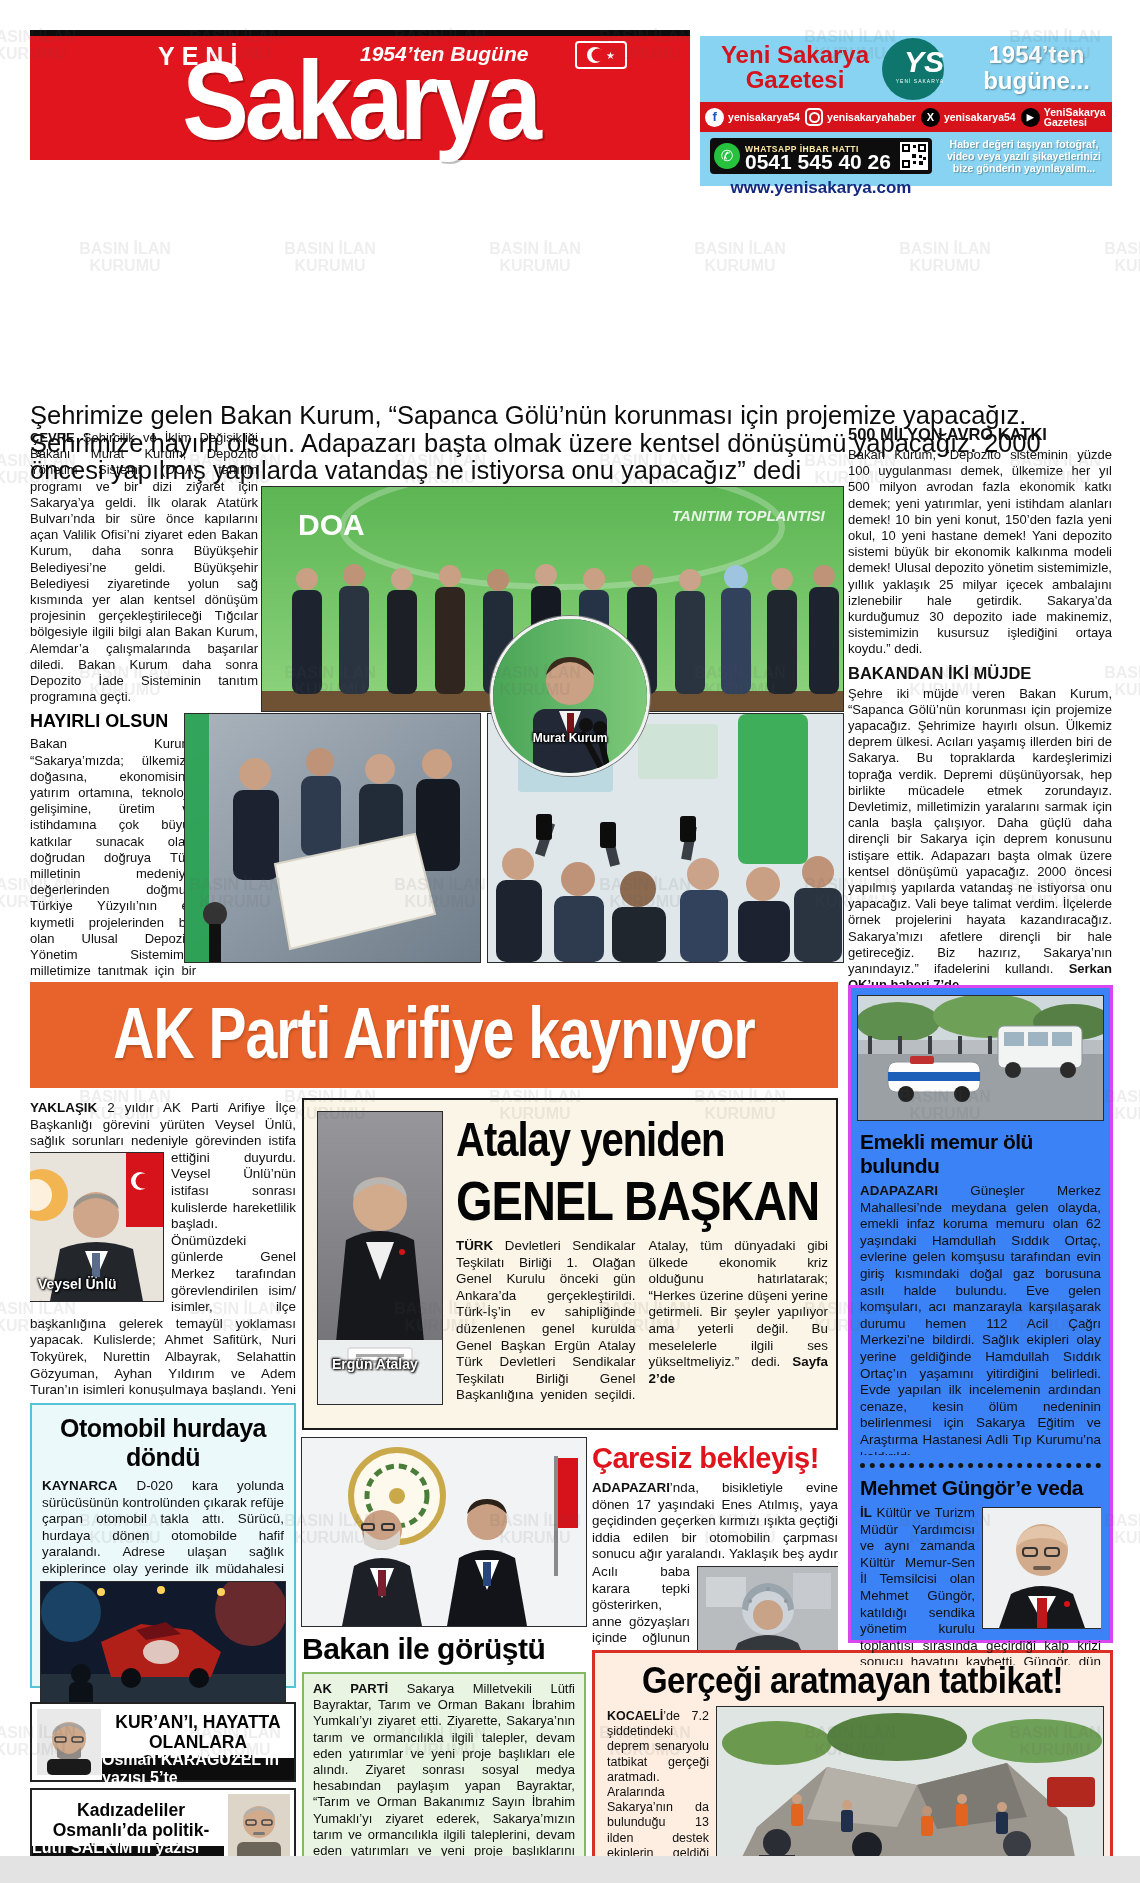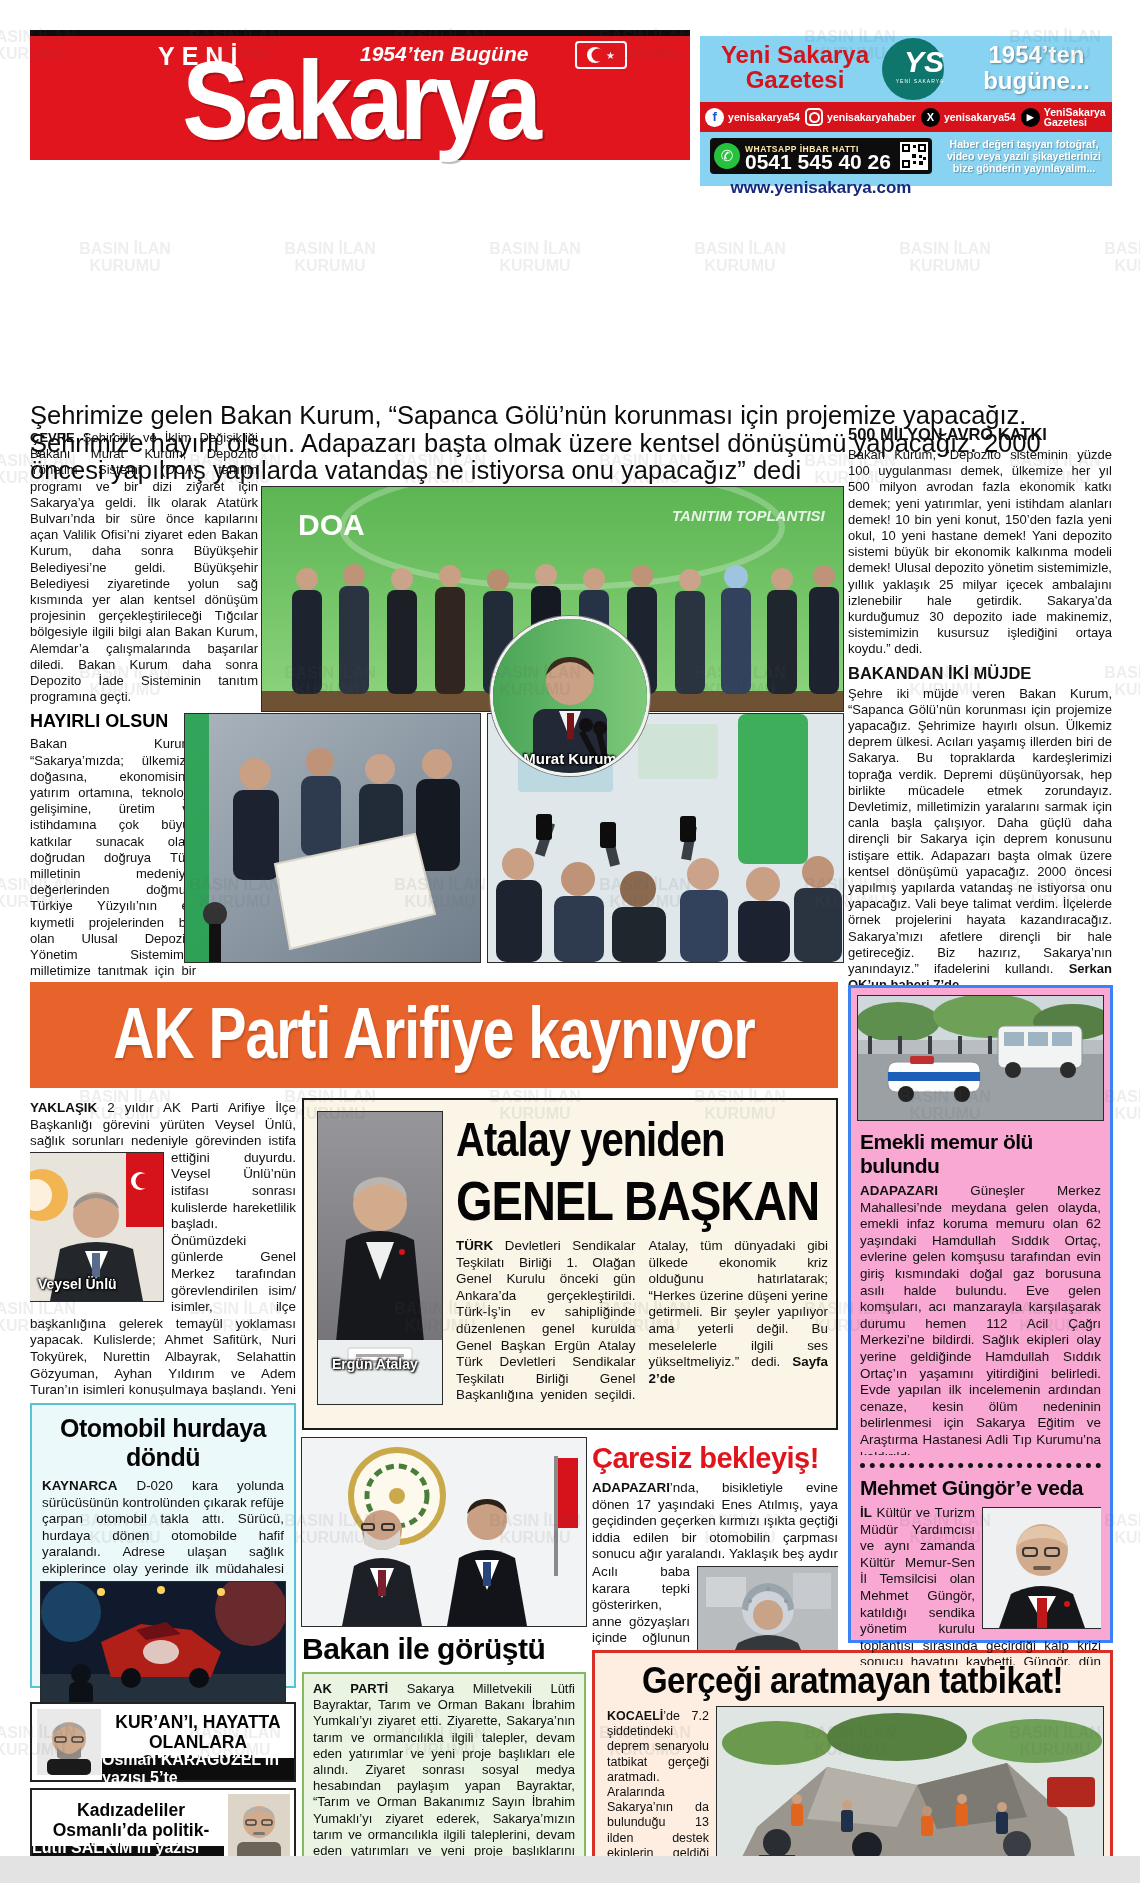--- a/index.html
+++ b/index.html
@@ -64,21 +64,21 @@
                text-shadow:1px 2px 2px rgba(0,0,0,.2)}
   
   .atalaybox{background:#faf5e6;border:2px solid #1a1a1a}
   .t-atalay1{font-weight:bold;font-size:40px;line-height:44px;letter-spacing:-1px;transform:scaleY(1.18);
              transform-origin:top left;white-space:nowrap;color:#050505}
   .t-atalay2{font-weight:bold;font-size:47px;line-height:50px;letter-spacing:-1px;transform:scaleY(1.18);
              transform-origin:top left;white-space:nowrap;color:#050505}
   .cols2{column-count:2;column-gap:13px}
   .otobox{background:#ecf9fb;border:2px solid #56c3d6}
   .t-oto{font-weight:bold;font-size:25px;text-align:center;letter-spacing:-.5px;color:#050505}
-  .sidebox{background:#f9a8d4;border:3px solid #3b82f6}
+  .sidebox{background:#3b82f6;border:3px solid #d946ef}
   .t-side{font-weight:bold;font-size:21px;letter-spacing:-.5px;color:#050505}
   .dotted{border-top:5px dotted #141414;height:0}
   .t-red{font-weight:bold;font-size:29px;color:#e0141c;letter-spacing:-.5px}
   .greenbox{background:#e9f4e3;border:2px solid #84b861}
   .t-bakan{font-weight:bold;font-size:30px;color:#050505;letter-spacing:-.5px}
   .tatbox{background:#fdeee1;border:3px solid #d93025}
   .t-tat{font-weight:bold;font-size:33px;text-align:center;letter-spacing:-.5px;color:#050505;
          transform:scaleY(1.1);transform-origin:top center}
   .colbox{background:#fff;border:2px solid #222}
   .t-col{font-weight:bold;font-size:17.5px;line-height:20px;text-align:center;color:#050505}
@@ -281,21 +281,21 @@
       <rect x="40" y="90" width="74" height="64" rx="12" fill="#222835"></rect>
       <polygon points="66,92 88,92 77,120" fill="#f2f2f2"></polygon>
       <rect x="74" y="94" width="7" height="26" fill="#7a1218"></rect>
       <circle cx="77" cy="62" r="24" fill="#caa184"></circle>
       <path d="M53 56 q24 -26 48 0 q-4 -18 -24 -18 q-20 0 -24 18z" fill="#3a2b1d"></path>
       <rect x="96" y="110" width="6" height="44" transform="rotate(-28 99 132)" fill="#101010"></rect>
       <rect x="108" y="112" width="6" height="44" transform="rotate(-14 111 134)" fill="#101010"></rect>
       <circle cx="93" cy="106" r="7" fill="#101010"></circle>
         <circle cx="107" cy="109" r="7" fill="#101010"></circle>
     </svg>
-    <span class="cap" style="left:50%;transform:translateX(-50%);bottom:6px;font-size:15px">Murat Kurum</span>
+    <span class="cap" style="left:50%;transform:translateX(-50%);bottom:28px;font-size:12px">Murat Kurum</span>
   </div>
 
   <div class="abs" style="left:848px;top:425px;width:264px;height:560px;overflow:hidden">
     <div style="font-weight:bold;font-size:16.5px;margin-bottom:3px">500 MİLYON AVRO KATKI</div>
     <p class="body13" style="margin:0 0 6px 0">Bakan Kurum, “Depozito sisteminin yüzde 100 uygulanması demek, ülkemize her yıl 500 milyon avrodan fazla ekonomik katkı demek; yeni yatırımlar, yeni istihdam alanları demek! 10 bin yeni konut, 150’den fazla yeni okul, 10 yeni hastane demek! Yani depozito sistemi büyük bir ekonomik kalkınma modeli demek! Ulusal depozito yönetim sistemimizle, yıllık yaklaşık 25 milyar içecek ambalajını izlenebilir hale getirdik. Sakarya’da kurduğumuz 30 depozito iade makinemiz, sistemimizin kusursuz işlediğini ortaya koydu.” dedi.</p>
     <div style="font-weight:bold;font-size:16.5px;margin-bottom:3px">BAKANDAN İKİ MÜJDE</div>
     <p class="body13" style="margin:0">
       <span>Şehre iki müjde veren Bakan Kurum, “Sapanca Gölü’nün korunması için projemize yapacağız. Şehrimize hayırlı olsun. Ülkemiz deprem ülkesi. Acıları yaşamış illerden biri de Sakarya. Bu topraklarda kardeşlerimizi toprağa verdik. Depremi düşünüyorsak, hep birlikte mücadele etmek zorundayız. Devletimiz, milletimizin yaralarını sarmak için canla başla çalışıyor. Daha güçlü daha dirençli bir Sakarya için deprem konusunu istişare ettik. Adapazarı başta olmak üzere kentsel dönüşümü yapacağız. 2000 öncesi yapılmış yapılarda vatandaş ne istiyorsa onu yapacağız. Vali beye talimat verdim. İlçelerde örnek projelerini hayata kazandıracağız. Sakarya’mızı afetlere dirençli bir hale getireceğiz. Biz hazırız, Sakarya’nın yanındayız.” ifadelerini kullandı.</span>
       <b class="more">Serkan OK’un haberi 7’de</b>
     </p>

